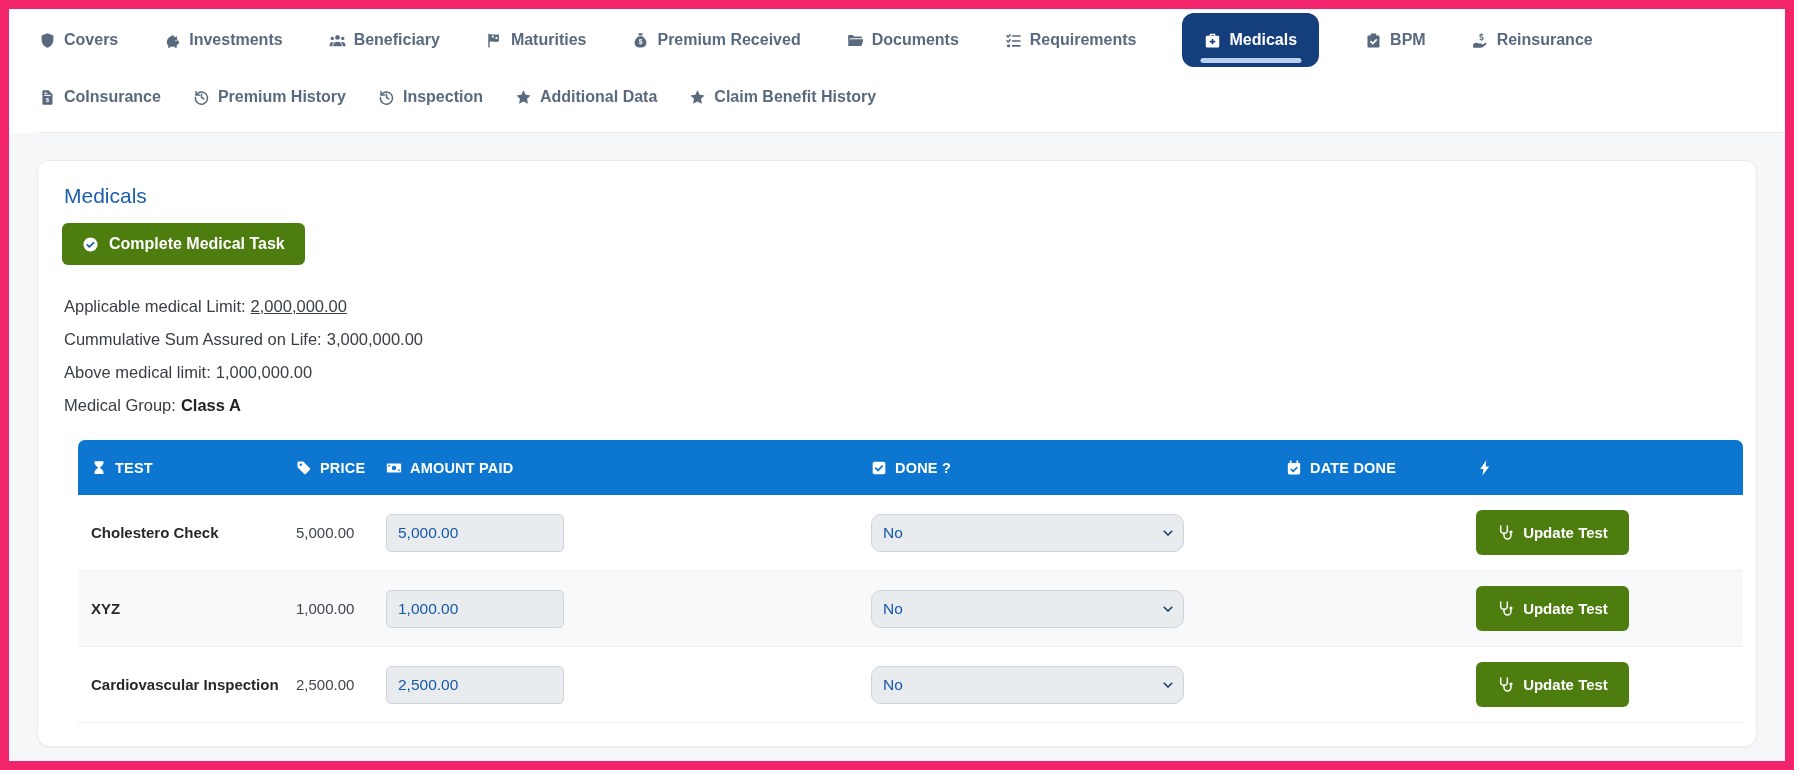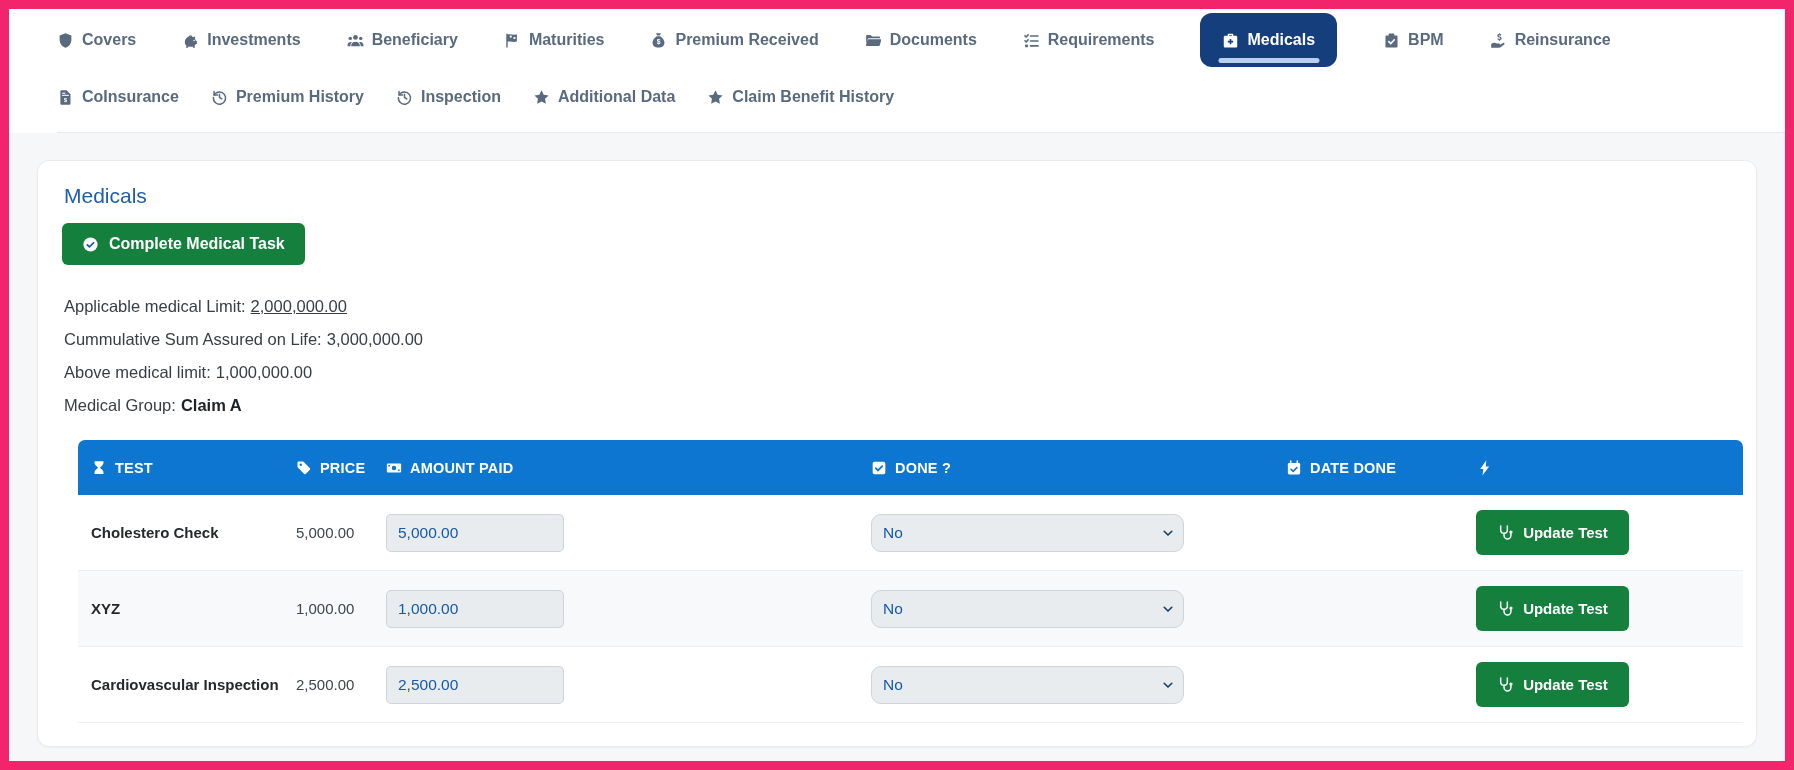--- a/index.html
+++ b/index.html
@@ -5,39 +5,39 @@
   * { margin:0; padding:0; box-sizing:border-box; }
   html,body { width:1794px; height:770px; }
   body {
     border:9px solid #F1246C;
     background:#fff;
     font-family:"Liberation Sans", sans-serif;
     overflow:hidden;
     display:flex; flex-direction:column;
   }
   
-  .tabs { background:#fff; padding-left:48px; }
+  .tabs { background:#fff; padding-left:30px; }
   .tab-row { display:flex; align-items:center; white-space:nowrap; }
   .tab-row1 { height:62px; gap:46px; }
   .tab-row2 { height:52px; gap:32px; }
   .tab { display:inline-flex; align-items:center; gap:8px; color:#5A6A7E;
          font-size:16px; font-weight:600; cursor:pointer; text-decoration:none; }
   .tab svg { width:17px; height:17px; flex:none; }
   .tab.active { background:#153E7C; color:#fff; padding:0 22px; height:54px;
                 border-radius:12px; position:relative; }
   .tab.active .underline { position:absolute; left:50%; transform:translateX(-50%);
                 bottom:4px; width:74%; height:5px; border-radius:3px; background:#BACFEC; }
   .divider { height:1px; background:#E6E8EC; margin-top:9px; }
   
   .main { flex:1; background:#F6F7F9; padding:27px 28px 22px; }
   .card { background:#fff; border:1px solid #E9EBEF; border-radius:12px;
           height:100%; padding:23px 24px; box-shadow:0 1px 2px rgba(0,0,0,.04); }
   .card-title { color:#1B5FAB; font-size:21px; font-weight:500; margin-left:2px; }
   .btn { display:inline-flex; align-items:center; justify-content:center; gap:10px;
-         background:#15803d; color:#fff; border:none; border-radius:6px;
+         background:#4d7c0f; color:#fff; border:none; border-radius:6px;
          font-family:inherit; cursor:pointer; }
   .btn-complete { margin-top:15px; height:42px; padding:0 20px; font-size:16px; font-weight:600; }
   .btn-complete svg { width:17px; height:17px; }
   .info { margin-top:25px; font-size:16.5px; color:#383E44; line-height:33px; margin-left:2px; }
   .info .val { margin-left:5px; }
   .v-underline { text-decoration:underline; }
   .v-bold { font-weight:700; color:#1E2225; }
   
   .table-wrap { margin:18px 0 0 16px; }
   table { border-collapse:separate; border-spacing:0; width:1665px; table-layout:fixed; }
@@ -224,21 +224,21 @@
           <circle cx="12" cy="12" r="10" fill="#fff"></circle>
           <path d="M7.5 12.4l3 3 5.9-5.9" stroke="#1356A2" stroke-width="2.4" fill="none" stroke-linecap="round"></path>
         </svg>
       <span>Complete Medical Task</span>
     </button>
 
     <div class="info">
       <div class="info-line"><span>Applicable medical Limit:</span><span class="val v-underline">2,000,000.00</span></div>
       <div class="info-line"><span>Cummulative Sum Assured on Life:</span><span class="val">3,000,000.00</span></div>
       <div class="info-line"><span>Above medical limit:</span><span class="val">1,000,000.00</span></div>
-      <div class="info-line"><span>Medical Group:</span><span class="val v-bold">Claim A</span></div>
+      <div class="info-line"><span>Medical Group:</span><span class="val v-bold">Class A</span></div>
     </div>
 
     <div class="table-wrap">
       <table>
         <colgroup>
           <col style="width:205px">
             <col style="width:90px">
             <col style="width:485px">
           <col style="width:415px">
             <col style="width:190px">

